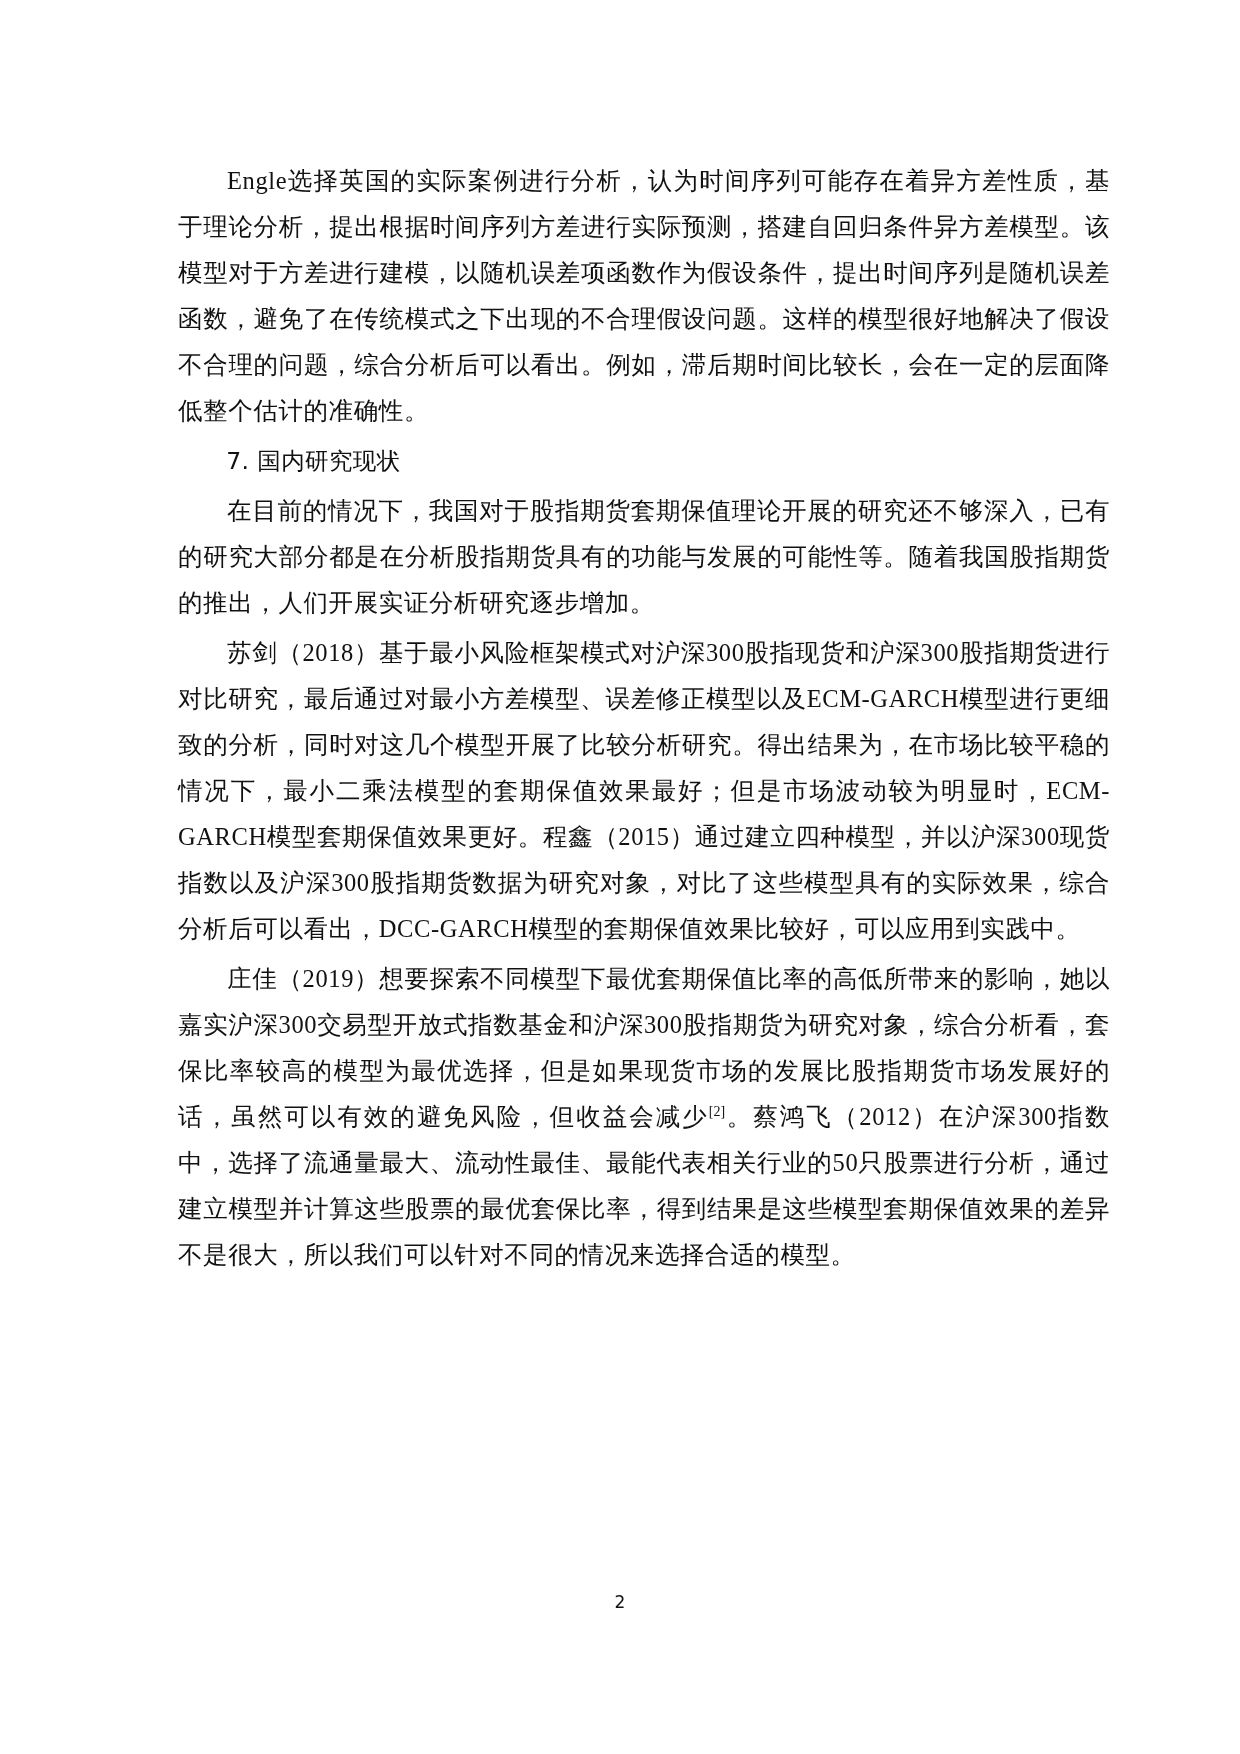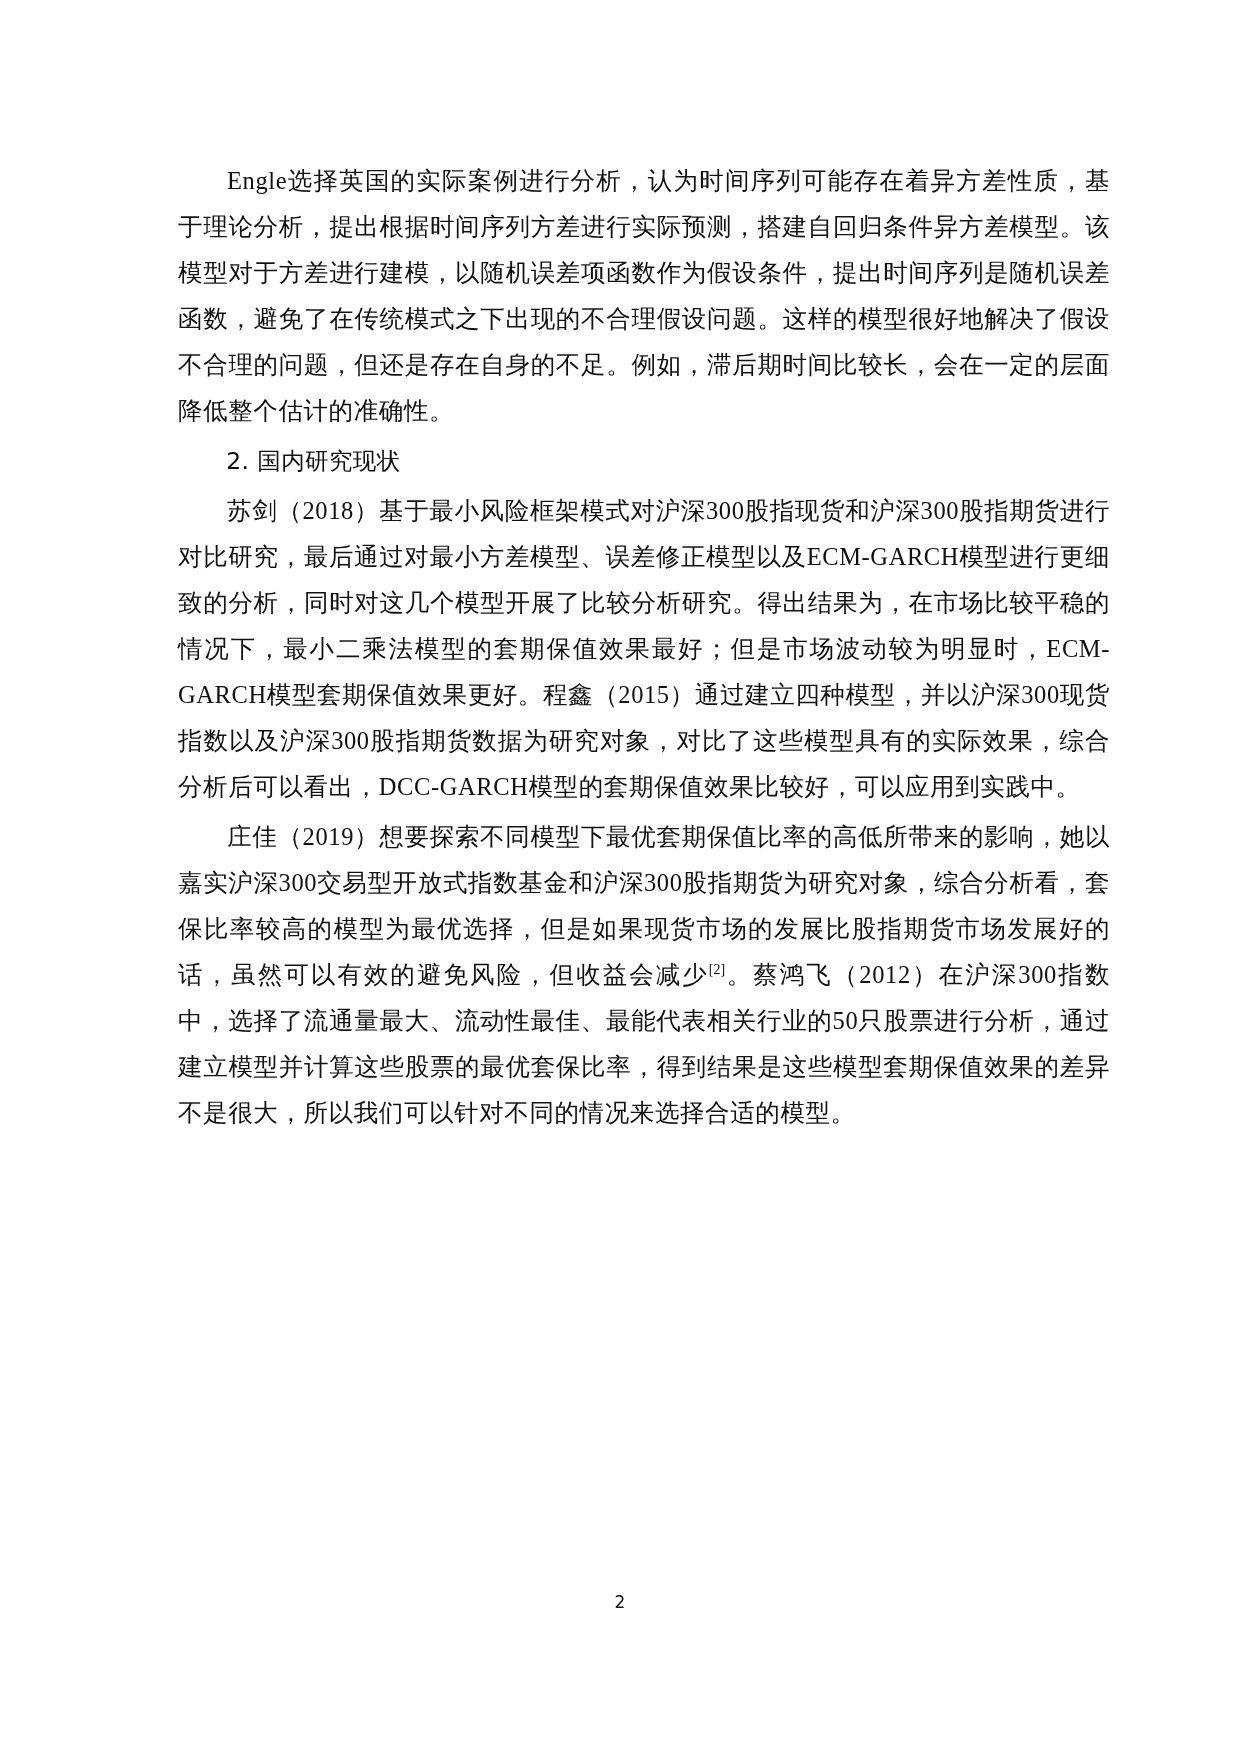--- a/index.html
+++ b/index.html
@@ -53,19 +53,20 @@
     text-align: center;
     font-family: "DejaVu Sans", "Liberation Sans", sans-serif;
     font-size: 17px;
     color: #111111;
   }
 </style>
 </head>
 <body>
 
 <div class="page">
-  <p class="para">Engle选择英国的实际案例进行分析，认为时间序列可能存在着异方差性质，基于理论分析，提出根据时间序列方差进行实际预测，搭建自回归条件异方差模型。该模型对于方差进行建模，以随机误差项函数作为假设条件，提出时间序列是随机误差函数，避免了在传统模式之下出现的不合理假设问题。这样的模型很好地解决了假设不合理的问题，但还是存在自身的不足。例如，滞后期时间比较长，会在一定的层面降低整个估计的准确性。</p>
-  <h2 class="heading">2. 国内研究现状</h2>
+  <p class="para">Engle选择英国的实际案例进行分析，认为时间序列可能存在着异方差性质，基于理论分析，提出根据时间序列方差进行实际预测，搭建自回归条件异方差模型。该模型对于方差进行建模，以随机误差项函数作为假设条件，提出时间序列是随机误差函数，避免了在传统模式之下出现的不合理假设问题。这样的模型很好地解决了假设不合理的问题，综合分析后可以看出。例如，滞后期时间比较长，会在一定的层面降低整个估计的准确性。</p>
+  <h2 class="heading">7. 国内研究现状</h2>
+  <p class="para">在目前的情况下，我国对于股指期货套期保值理论开展的研究还不够深入，已有的研究大部分都是在分析股指期货具有的功能与发展的可能性等。随着我国股指期货的推出，人们开展实证分析研究逐步增加。</p>
   <p class="para">苏剑（2018）基于最小风险框架模式对沪深300股指现货和沪深300股指期货进行对比研究，最后通过对最小方差模型、误差修正模型以及ECM-GARCH模型进行更细致的分析，同时对这几个模型开展了比较分析研究。得出结果为，在市场比较平稳的情况下，最小二乘法模型的套期保值效果最好；但是市场波动较为明显时，ECM-GARCH模型套期保值效果更好。程鑫（2015）通过建立四种模型，并以沪深300现货指数以及沪深300股指期货数据为研究对象，对比了这些模型具有的实际效果，综合分析后可以看出，DCC-GARCH模型的套期保值效果比较好，可以应用到实践中。</p>
   <p class="para"><span>庄佳（2019）想要探索不同模型下最优套期保值比率的高低所带来的影响，她以嘉实沪深300交易型开放式指数基金和沪深300股指期货为研究对象，综合分析看，套保比率较高的模型为最优选择，但是如果现货市场的发展比股指期货市场发展好的话，虽然可以有效的避免风险，但收益会减少</span><span class="cite">[2]</span><span>。蔡鸿飞（2012）在沪深300指数中，选择了流通量最大、流动性最佳、最能代表相关行业的50只股票进行分析，通过建立模型并计算这些股票的最优套保比率，得到结果是这些模型套期保值效果的差异不是很大，所以我们可以针对不同的情况来选择合适的模型。</span></p>
 </div>
 
 <div class="page-number">2</div>
 
 </body></html>

